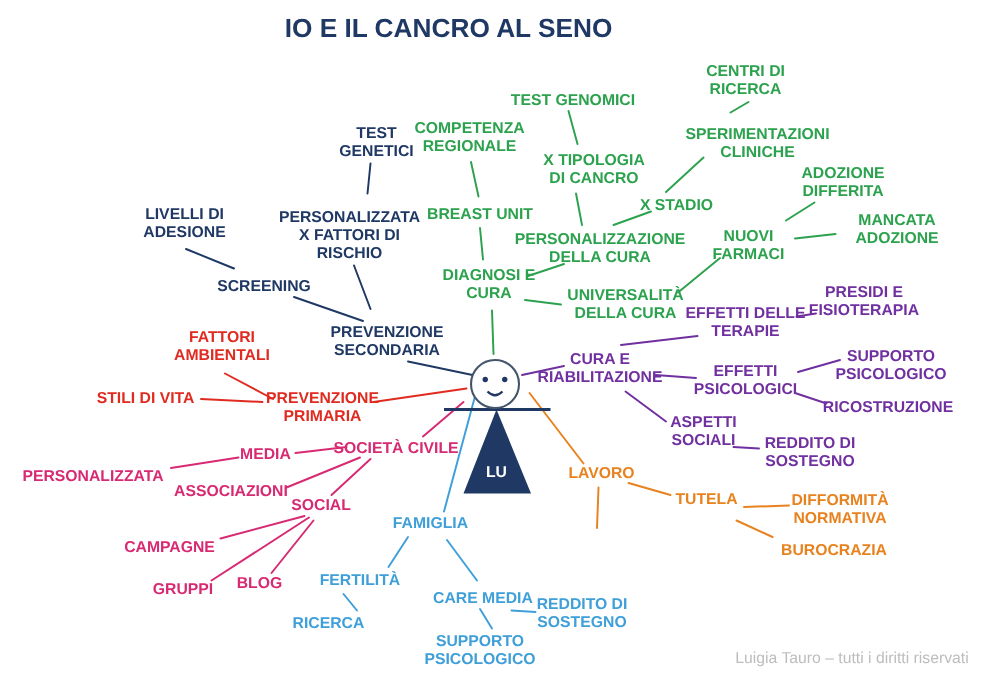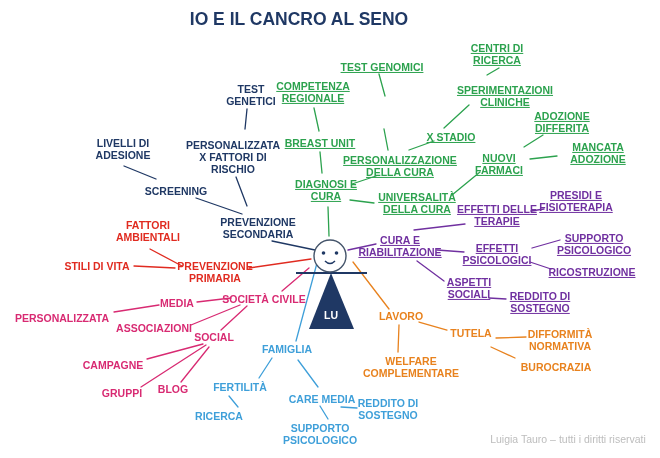--- a/index.html
+++ b/index.html
@@ -18,22 +18,22 @@
   .ln-red{stroke:var(--red);}
   .ln-magenta{stroke:var(--magenta);}
   .ln-blue{stroke:var(--blue);}
   .ln-orange{stroke:var(--orange);}
   .node{
     position:absolute;transform:translate(-50%,-50%);
     white-space:pre;text-align:center;font-weight:bold;
     font-size:10.5px;line-height:1.15;letter-spacing:0;
   }
   .c-navy{color:var(--navy);}
-  .c-green{color:var(--green);text-decoration:underline;}
-  .c-purple{color:var(--purple);text-decoration:underline;}
+  .c-green{color:var(--green);}
+  .c-purple{color:var(--purple);}
   .c-red{color:var(--red);}
   .c-magenta{color:var(--magenta);}
   .c-blue{color:var(--blue);}
   .c-orange{color:var(--orange);}
   .title{
     position:absolute;left:299px;top:19px;transform:translate(-50%,-50%);
     color:var(--navy);font-weight:bold;font-size:17.5px;white-space:pre;
   }
   .credit{
     position:absolute;left:568px;top:439px;transform:translate(-50%,-50%);
@@ -125,20 +125,22 @@
   <div class="node c-navy" style="left:233px;top:157px">PERSONALIZZATA
 X FATTORI DI
 RISCHIO</div>
   <div class="node c-navy" style="left:176px;top:191px">SCREENING</div>
   <div class="node c-navy" style="left:258px;top:228px">PREVENZIONE
 SECONDARIA</div>
 
   <div class="node c-green" style="left:313px;top:92px">COMPETENZA
 REGIONALE</div>
   <div class="node c-green" style="left:382px;top:67px">TEST GENOMICI</div>
+  <div class="node c-green" style="left:396px;top:113px">X TIPOLOGIA
+DI CANCRO</div>
   <div class="node c-green" style="left:320px;top:143px">BREAST UNIT</div>
   <div class="node c-green" style="left:326px;top:190px">DIAGNOSI E
 CURA</div>
   <div class="node c-green" style="left:400px;top:166px">PERSONALIZZAZIONE
 DELLA CURA</div>
   <div class="node c-green" style="left:417px;top:203px">UNIVERSALITÀ
 DELLA CURA</div>
   <div class="node c-green" style="left:451px;top:137px">X STADIO</div>
   <div class="node c-green" style="left:497px;top:54px">CENTRI DI
 RICERCA</div>
@@ -185,22 +187,20 @@
   <div class="node c-blue" style="left:287px;top:349px">FAMIGLIA</div>
   <div class="node c-blue" style="left:240px;top:387px">FERTILITÀ</div>
   <div class="node c-blue" style="left:219px;top:416px">RICERCA</div>
   <div class="node c-blue" style="left:322px;top:399px">CARE MEDIA</div>
   <div class="node c-blue" style="left:320px;top:434px">SUPPORTO
 PSICOLOGICO</div>
   <div class="node c-blue" style="left:388px;top:409px">REDDITO DI
 SOSTEGNO</div>
 
   <div class="node c-orange" style="left:401px;top:316px">LAVORO</div>
-  <div class="node c-orange" style="left:411px;top:367px">WELFARE
-COMPLEMENTARE</div>
   <div class="node c-orange" style="left:471px;top:333px">TUTELA</div>
   <div class="node c-orange" style="left:560px;top:340px">DIFFORMITÀ
 NORMATIVA</div>
   <div class="node c-orange" style="left:556px;top:367px">BUROCRAZIA</div>
 
   <div class="lu-label">LU</div>
 
   <div class="credit">Luigia Tauro – tutti i diritti riservati</div>
 
 </div>

